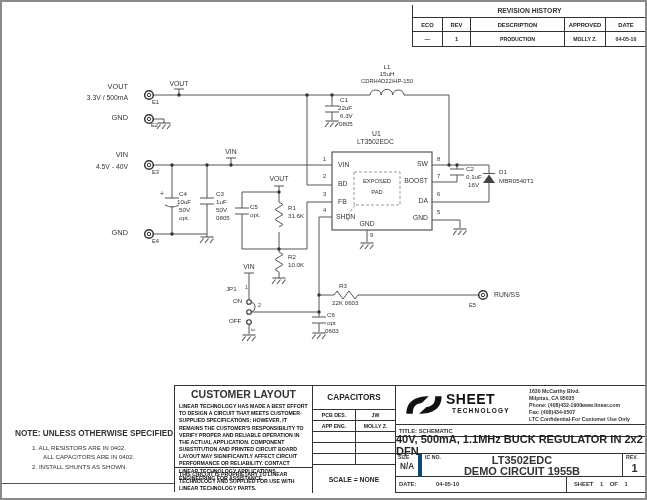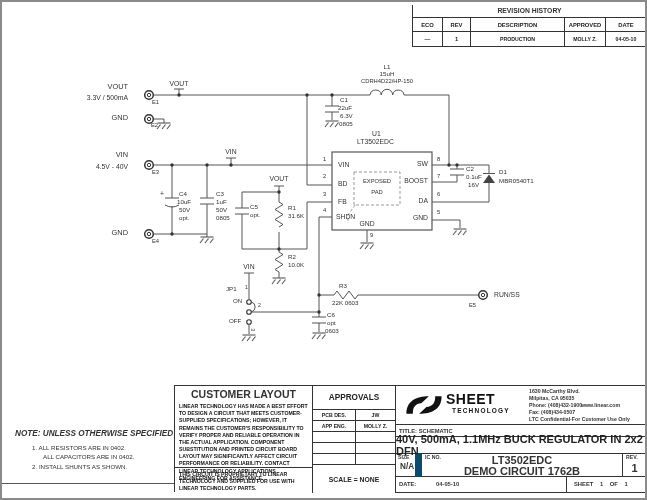--- a/index.html
+++ b/index.html
@@ -283,39 +283,39 @@
       </div>
     <div class="cell noline" style="left:152px;top:27px;width:41px;height:14px;">
         <span class="s5 b">MOLLY Z.</span>
       </div>
     <div class="cell last noline" style="left:193px;top:27px;width:40px;height:14px;">
         <span class="s5 b">04-05-10</span>
       </div>
   </div>
 
   <div>
-    <span class="lbl s8 b" style="left:13px;top:428px;font-style:italic;">NOTE: UNLESS OTHERWISE SPECIFIED</span>
+    <span class="lbl s8 b" style="left:13px;top:428px;">NOTE: UNLESS OTHERWISE SPECIFIED</span>
     <span class="lbl s6" style="left:30px;top:443px;">1.  ALL RESISTORS ARE IN 0402.</span>
     <span class="lbl s6" style="left:41px;top:452px;">ALL CAPACITORS ARE IN 0402.</span>
     <span class="lbl s6" style="left:30px;top:462px;">2.  INSTALL SHUNTS AS SHOWN.</span>
     <div style="position:absolute;left:0px;top:481px;width:172px;border-top:1px solid #555;"></div>
   </div>
 
   <div class="box" style="left:172px;top:383px;width:473px;height:107px;border-right:none;border-bottom:none;">
 
     <div style="position:absolute;left:0;top:0;width:138px;height:107px;border-right:1px solid #333;box-sizing:border-box;">
       <div class="lbl s10 b ctr" style="left:0;top:3px;width:137px;">CUSTOMER LAYOUT</div>
       <div class="para" style="left:4px;top:17px;width:130px;">LINEAR TECHNOLOGY HAS MADE A BEST EFFORT TO DESIGN A CIRCUIT THAT MEETS CUSTOMER-SUPPLIED SPECIFICATIONS; HOWEVER, IT REMAINS THE CUSTOMER'S RESPONSIBILITY TO VERIFY PROPER AND RELIABLE OPERATION IN THE ACTUAL APPLICATION.  COMPONENT SUBSTITUTION AND PRINTED CIRCUIT BOARD LAYOUT MAY SIGNIFICANTLY AFFECT CIRCUIT PERFORMANCE OR RELIABILITY.  CONTACT LINEAR TECHNOLOGY APPLICATIONS ENGINEERING FOR ASSISTANCE.</div>
       <div style="position:absolute;left:0;top:81px;width:137px;border-top:1px solid #333;"></div>
       <div class="para" style="left:4px;top:85px;width:130px;">THIS CIRCUIT IS PROPRIETARY TO LINEAR TECHNOLOGY AND SUPPLIED FOR USE WITH LINEAR TECHNOLOGY PARTS.</div>
     </div>
 
     <div style="position:absolute;left:138px;top:0;width:83px;height:107px;border-right:1px solid #333;box-sizing:border-box;">
       <div class="cell last" style="left:0;top:0;width:82px;height:24px;">
-          <span class="s8 b">APPROVALS</span>
+          <span class="s8 b">CAPACITORS</span>
         </div>
       <div class="cell" style="left:0;top:24px;width:43px;height:11px;">
           <span class="s5 b">PCB DES.</span>
         </div>
       <div class="cell last" style="left:43px;top:24px;width:39px;height:11px;">
           <span class="s5 b">JW</span>
         </div>
       <div class="cell" style="left:0;top:35px;width:43px;height:11px;">
           <span class="s5 b">APP ENG.</span>
         </div>
@@ -352,28 +352,28 @@
 
       <div style="position:absolute;left:0;top:39px;width:252px;height:12px;border-bottom:1px solid #333;box-sizing:border-box;">
         <span class="lbl s55 b" style="left:3px;top:3px;">TITLE: SCHEMATIC</span>
       </div>
 
       <div style="position:absolute;left:0;top:51px;width:252px;height:17px;border-bottom:1px solid #333;box-sizing:border-box;display:flex;align-items:center;justify-content:center;">
         <span class="s9 b">40V, 500mA, 1.1MHz BUCK REGULATOR IN 2x2 DFN</span>
       </div>
 
       <div style="position:absolute;left:0;top:68px;width:252px;height:23px;border-bottom:1px solid #333;box-sizing:border-box;">
-        <div style="position:absolute;left:0;top:0;width:26px;height:23px;border-right:7px solid #0c4a6e;box-sizing:border-box;">
+        <div style="position:absolute;left:0;top:0;width:26px;height:23px;border-right:4px solid #0c4a6e;box-sizing:border-box;">
           <span class="lbl s5 b" style="left:2px;top:1px;">SIZE</span>
           <span class="lbl s8 b" style="left:4px;top:9px;">N/A</span>
         </div>
         <div style="position:absolute;left:26px;top:0;width:201px;height:23px;border-right:1px solid #333;box-sizing:border-box;">
           <span class="lbl s5 b" style="left:3px;top:1px;">IC NO.</span>
           <span class="lbl s9 b ctr" style="left:0;top:1px;width:200px;">LT3502EDC</span>
-          <span class="lbl s9 b ctr" style="left:0;top:12px;width:200px;">DEMO CIRCUIT 1762B</span>
+          <span class="lbl s9 b ctr" style="left:0;top:12px;width:200px;">DEMO CIRCUIT 1955B</span>
         </div>
         <div style="position:absolute;left:227px;top:0;width:25px;height:23px;box-sizing:border-box;">
           <span class="lbl s5 b" style="left:3px;top:1px;">REV.</span>
           <span class="lbl s9 b ctr" style="left:0;top:9px;width:23px;">1</span>
         </div>
       </div>
 
       <div style="position:absolute;left:0;top:91px;width:252px;height:16px;box-sizing:border-box;border-bottom:1px solid #333;">
         <span class="lbl s55 b" style="left:3px;top:4px;">DATE:</span>
         <span class="lbl s55 b" style="left:40px;top:4px;">04-05-10</span>

